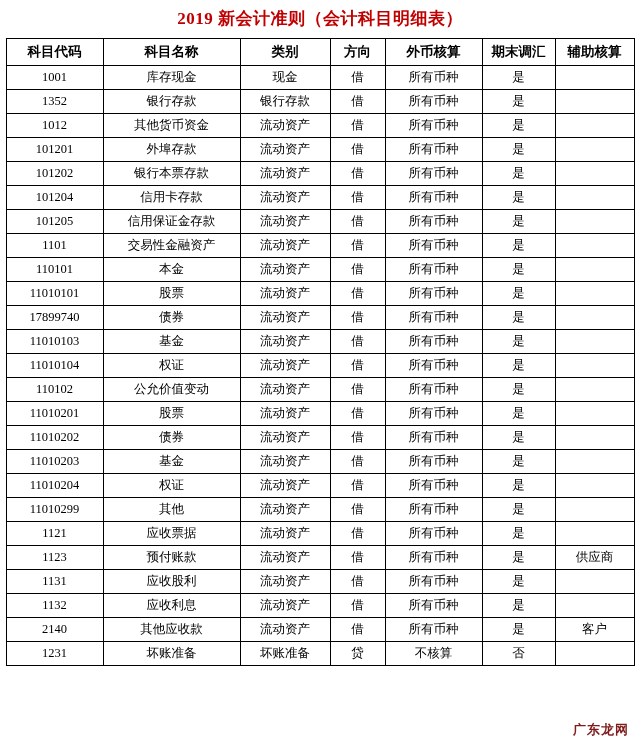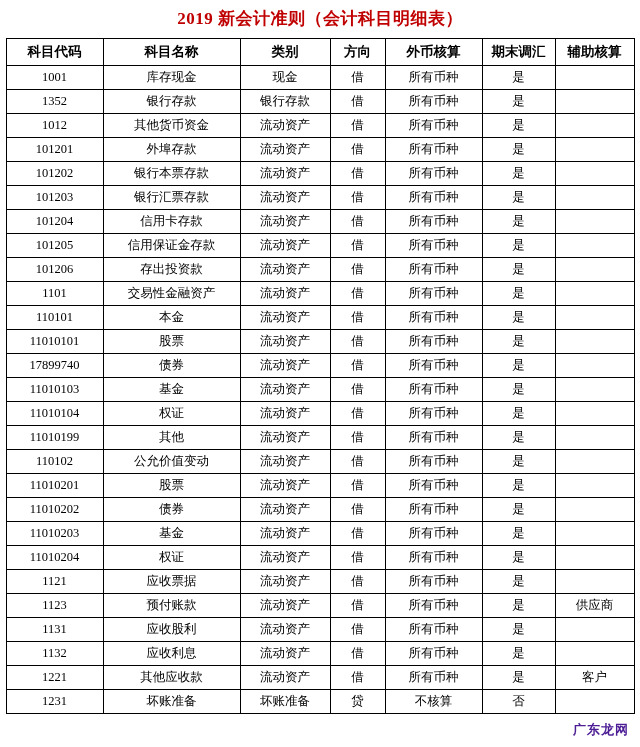--- a/index.html
+++ b/index.html
@@ -60,21 +60,21 @@
   col.c3 { width: 55px; }
   col.c4 { width: 97px; }
   col.c5 { width: 73px; }
   col.c6 { width: 79px; }
 
   .watermark {
     position: absolute;
     right: 6px;
     bottom: 6px;
     background: rgba(255,255,255,0.0);
-    color: #4c1d95;
+    color: #7f1d1d;
     font-size: 13px;
     font-weight: bold;
     padding: 2px 5px;
     border-radius: 2px;
     font-family: "Liberation Sans", sans-serif;
     letter-spacing: 1px;
     text-shadow: 0 0 2px #ffffff, 0 0 3px #ffffff;
   }
 </style>
 </head>
@@ -145,56 +145,38 @@
         <tr>
           <td>101202</td>
           <td>银行本票存款</td>
           <td>流动资产</td>
           <td>借</td>
           <td>所有币种</td>
           <td>是</td>
           <td></td>
         </tr>
         <tr>
-          <td>101203</td>
-          <td>银行汇票存款</td>
-          <td>流动资产</td>
-          <td>借</td>
-          <td>所有币种</td>
-          <td>是</td>
-          <td></td>
-        </tr>
-        <tr>
           <td>101204</td>
           <td>信用卡存款</td>
           <td>流动资产</td>
           <td>借</td>
           <td>所有币种</td>
           <td>是</td>
           <td></td>
         </tr>
         <tr>
           <td>101205</td>
           <td>信用保证金存款</td>
           <td>流动资产</td>
           <td>借</td>
           <td>所有币种</td>
           <td>是</td>
           <td></td>
         </tr>
         <tr>
-          <td>101206</td>
-          <td>存出投资款</td>
-          <td>流动资产</td>
-          <td>借</td>
-          <td>所有币种</td>
-          <td>是</td>
-          <td></td>
-        </tr>
-        <tr>
           <td>1101</td>
           <td>交易性金融资产</td>
           <td>流动资产</td>
           <td>借</td>
           <td>所有币种</td>
           <td>是</td>
           <td></td>
         </tr>
         <tr>
           <td>110101</td>
@@ -235,29 +217,20 @@
         <tr>
           <td>11010104</td>
           <td>权证</td>
           <td>流动资产</td>
           <td>借</td>
           <td>所有币种</td>
           <td>是</td>
           <td></td>
         </tr>
         <tr>
-          <td>11010199</td>
-          <td>其他</td>
-          <td>流动资产</td>
-          <td>借</td>
-          <td>所有币种</td>
-          <td>是</td>
-          <td></td>
-        </tr>
-        <tr>
           <td>110102</td>
           <td>公允价值变动</td>
           <td>流动资产</td>
           <td>借</td>
           <td>所有币种</td>
           <td>是</td>
           <td></td>
         </tr>
         <tr>
           <td>11010201</td>
@@ -289,20 +262,29 @@
         <tr>
           <td>11010204</td>
           <td>权证</td>
           <td>流动资产</td>
           <td>借</td>
           <td>所有币种</td>
           <td>是</td>
           <td></td>
         </tr>
         <tr>
+          <td>11010299</td>
+          <td>其他</td>
+          <td>流动资产</td>
+          <td>借</td>
+          <td>所有币种</td>
+          <td>是</td>
+          <td></td>
+        </tr>
+        <tr>
           <td>1121</td>
           <td>应收票据</td>
           <td>流动资产</td>
           <td>借</td>
           <td>所有币种</td>
           <td>是</td>
           <td></td>
         </tr>
         <tr>
           <td>1123</td>
@@ -325,21 +307,21 @@
         <tr>
           <td>1132</td>
           <td>应收利息</td>
           <td>流动资产</td>
           <td>借</td>
           <td>所有币种</td>
           <td>是</td>
           <td></td>
         </tr>
         <tr>
-          <td>1221</td>
+          <td>2140</td>
           <td>其他应收款</td>
           <td>流动资产</td>
           <td>借</td>
           <td>所有币种</td>
           <td>是</td>
           <td>客户</td>
         </tr>
         <tr>
           <td>1231</td>
           <td>坏账准备</td>

